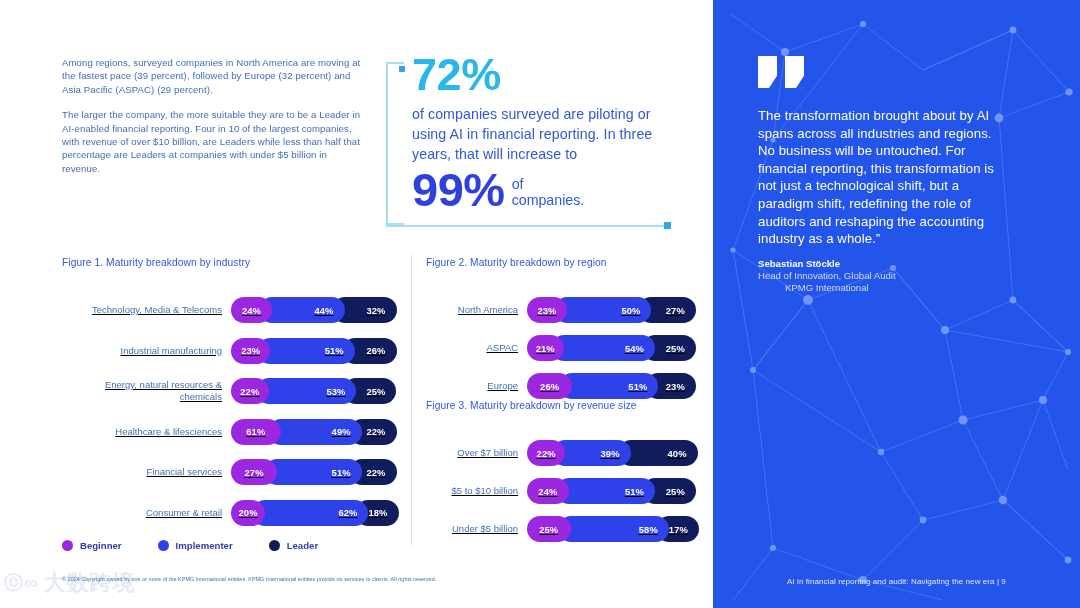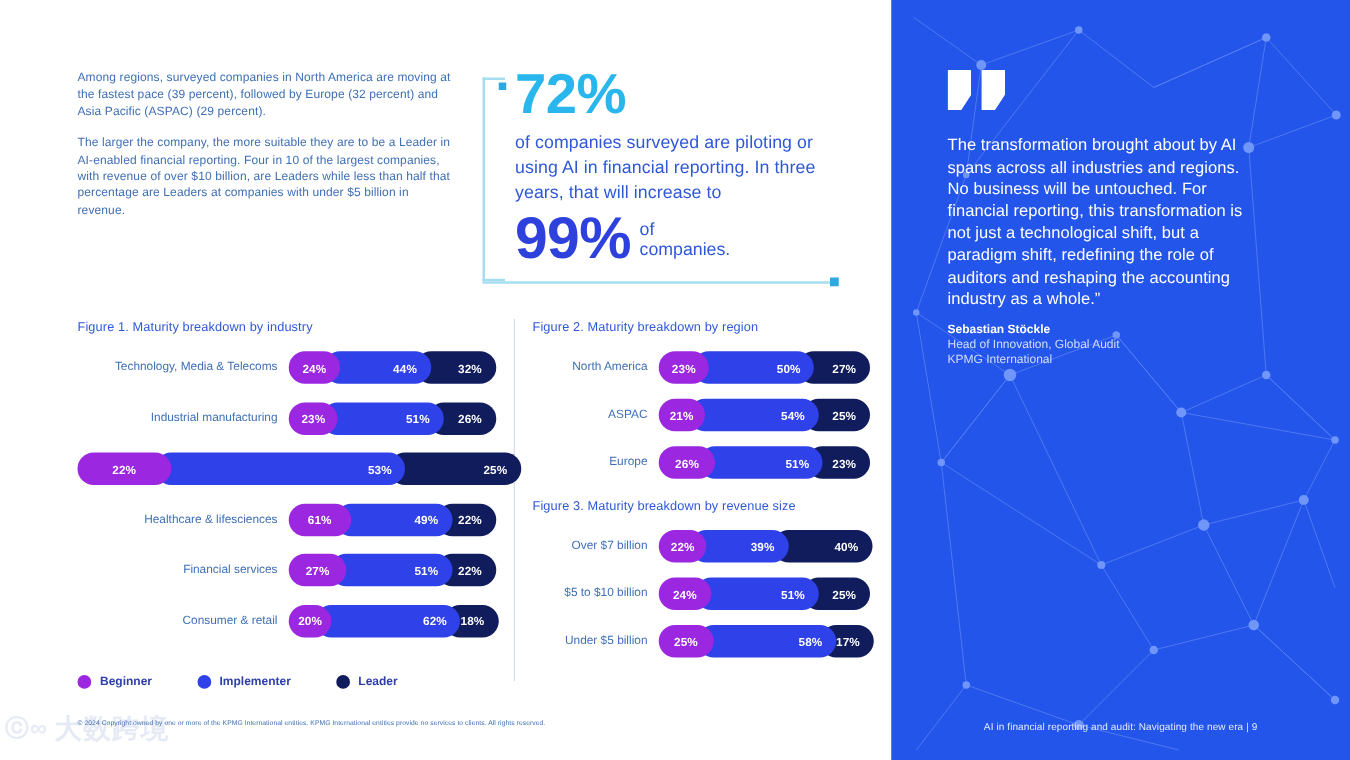--- a/index.html
+++ b/index.html
@@ -137,21 +137,21 @@
     color: #2f58d8;
     letter-spacing: 0.01em;
   }
   .chart {
     position: absolute;
   }
   #figure-1 { left: 62px; top: 257px; width: 340px; }
   #figure-2 { left: 426px; top: 257px; width: 275px; }
   #figure-3 { left: 426px; top: 400px; width: 275px; }
 
-  .rows { margin-top: 13px; }
+  .rows { margin-top: 29px; text-decoration: underline; }
   .bar-row {
     display: flex;
     align-items: center;
     margin-bottom: 12px;
   }
   #figure-1 .bar-row { margin-bottom: 14.5px; }
   .bar-row:last-child { margin-bottom: 0; }
 
   .row-label {
     font-size: 9.5px;
@@ -310,20 +310,21 @@
     font-weight: bold;
     color: #ffffff;
   }
   .attr-role {
     position: absolute;
     left: 758px;
     top: 270px;
     font-size: 9.6px;
     line-height: 11.6px;
     color: #d3ddf9;
+    text-align: center;
   }
   .footer-right {
     position: absolute;
     left: 713px;
     top: 577px;
     width: 367px;
     text-align: center;
     font-size: 8px;
     color: #e3eaff;
     letter-spacing: 0.01em;
@@ -385,20 +386,21 @@
               </div>
               <div class="seg seg-implementer" style="flex: 0 0 57%; background: rgb(47, 65, 232);">
                 <span class="seg-val">51%</span>
               </div>
               <div class="seg seg-leader" style="flex: 0 0 32%; background: rgb(16, 28, 92);">
                 <span class="seg-val">26%</span>
               </div>
             </div>
           </div>
           <div class="bar-row">
+            <div class="row-label">Energy, natural resources &amp; chemicals</div>
             <div class="bar">
               <div class="seg seg-beginner" style="flex: 0 0 22%; background: rgb(155, 39, 224);">
                 <span class="seg-val">22%</span>
               </div>
               <div class="seg seg-implementer" style="flex: 0 0 59%; background: rgb(47, 65, 232);">
                 <span class="seg-val">53%</span>
               </div>
               <div class="seg seg-leader" style="flex: 0 0 31%; background: rgb(16, 28, 92);">
                 <span class="seg-val">25%</span>
               </div>

